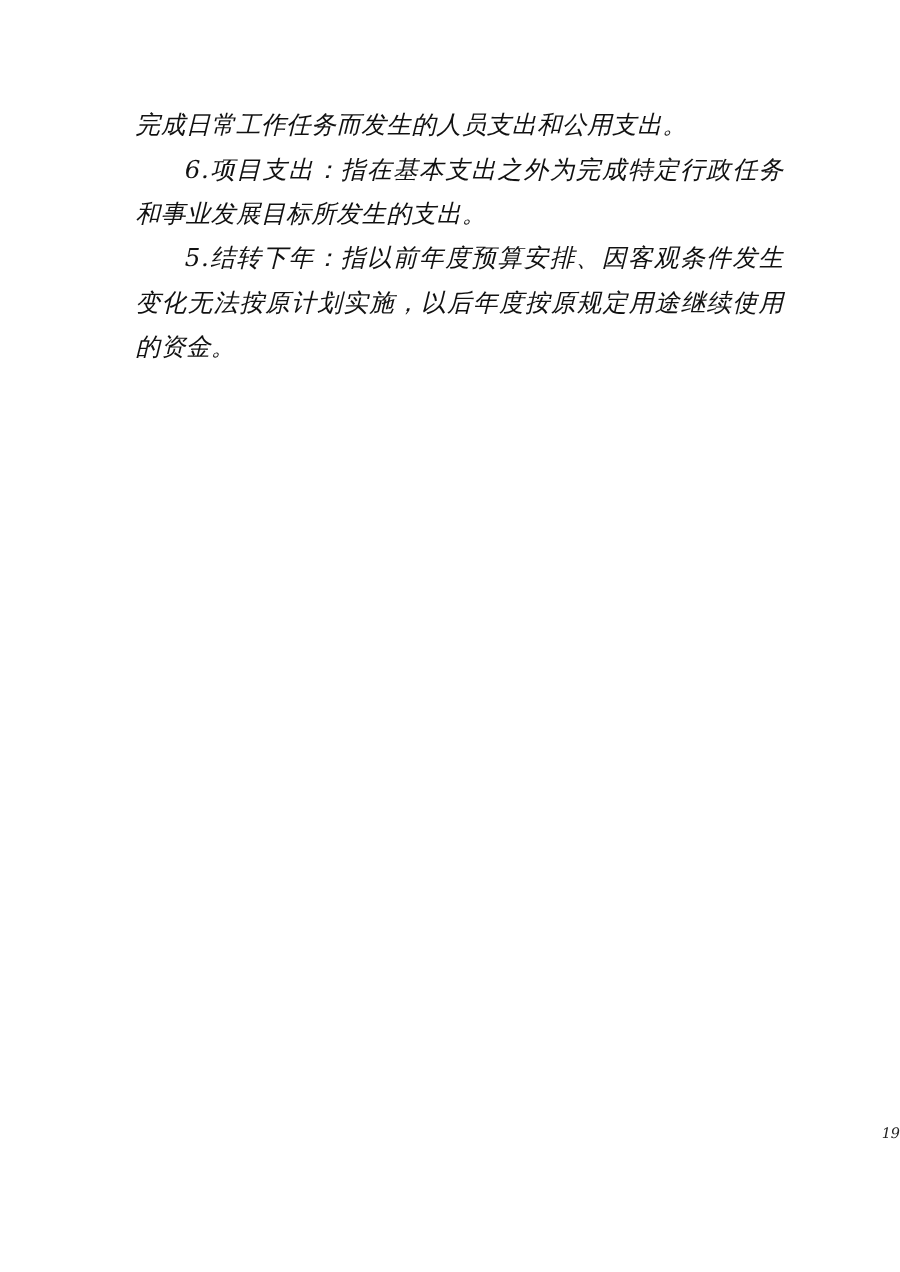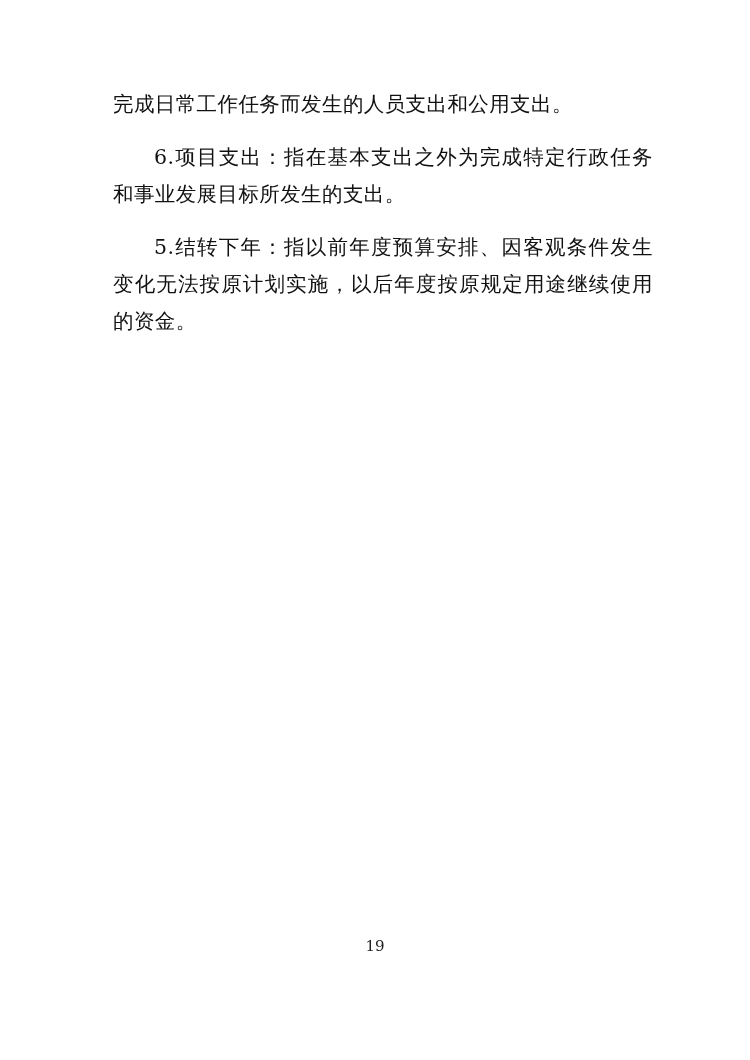--- a/index.html
+++ b/index.html
@@ -16,54 +16,55 @@
     overflow: hidden;
   }
 
   .page {
     position: absolute;
     top: 0;
     left: 0;
     width: 750px;
     height: 838px;
     background: #ffffff;
+    font-style: italic;
   }
 
   .content {
     position: absolute;
     left: 113px;
     top: 86px;
     width: 540px;
   }
 
   .para {
     font-size: 20.5px;
     line-height: 37px;
     letter-spacing: 0.4px;
     text-align: justify;
     text-justify: inter-character;
     margin: 0;
     color: #111111;
   }
 
   .para + .para {
-    margin-top: 16px;
+    margin-top: 0px;
   }
 
   .indent {
     text-indent: 41px;
   }
 
   .page-number {
     position: absolute;
     left: 0;
     top: 937px;
     width: 750px;
-    text-align: center;
-    font-size: 15px;
+    text-align: right;
+    font-size: 12px;
     font-family: "DejaVu Serif", "Liberation Serif", serif;
     color: #222222;
   }
 </style>
 </head>
 <body>
 
 <div class="page">
 
   <div class="content">

